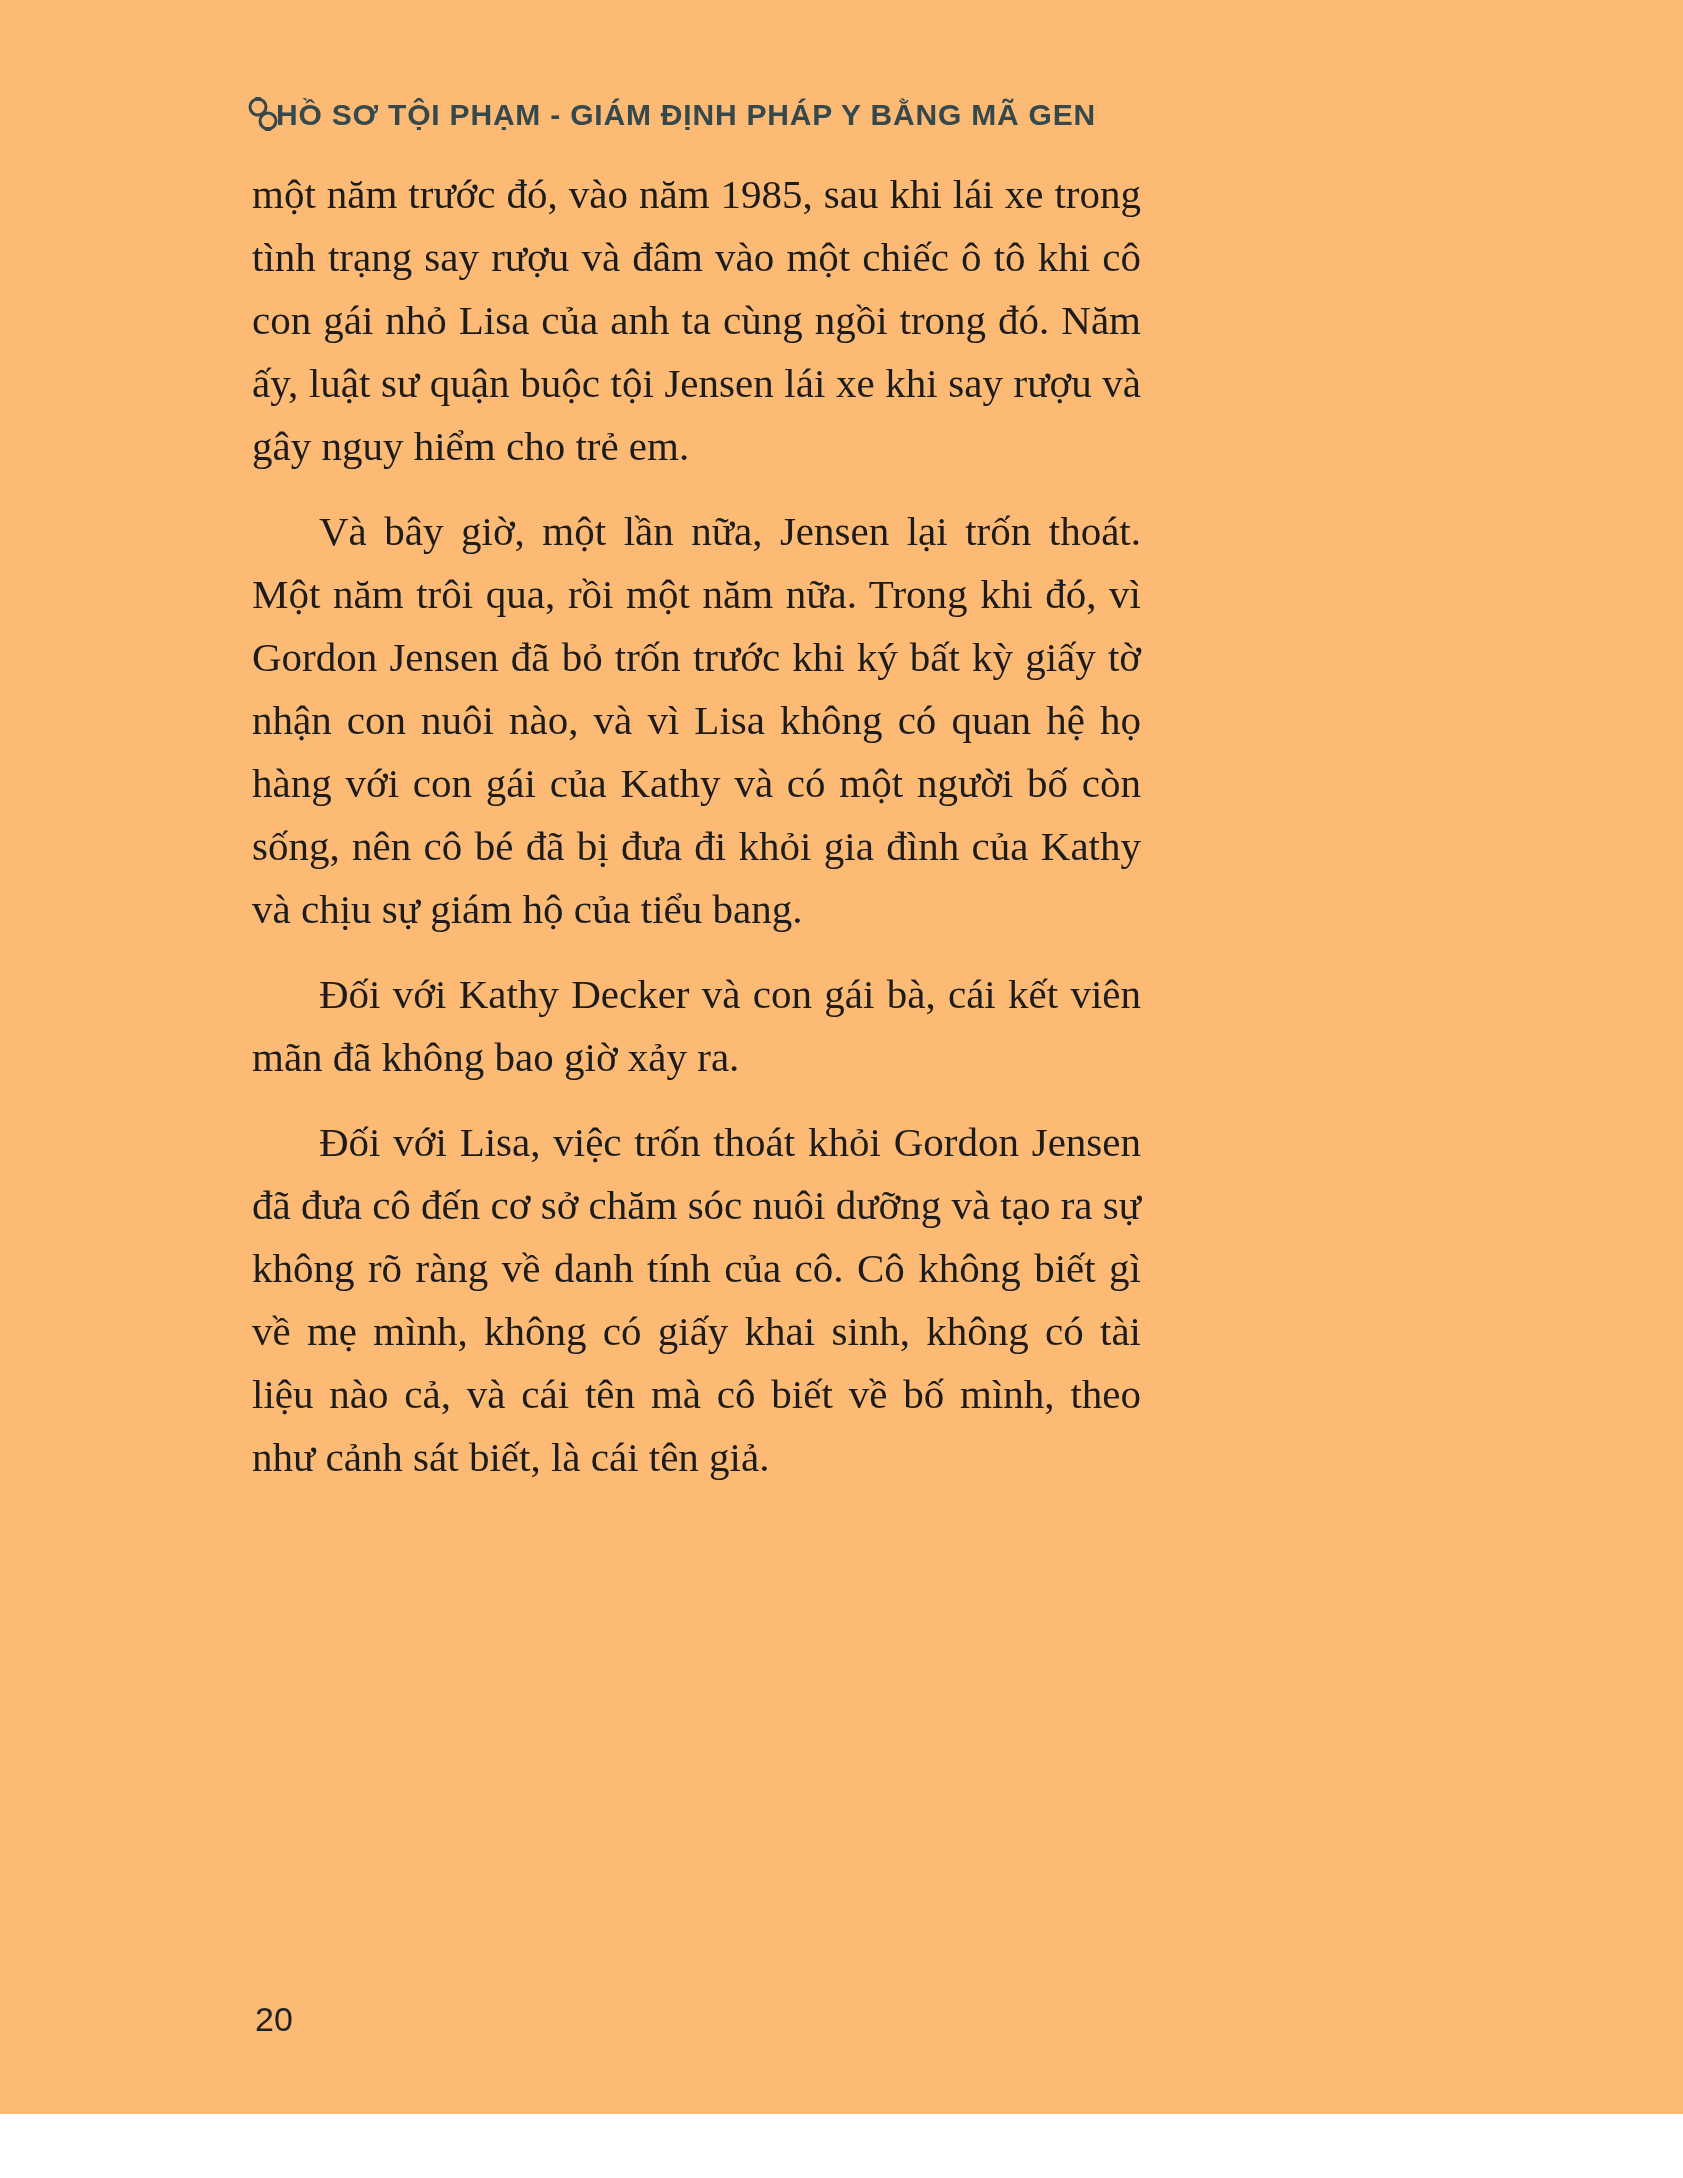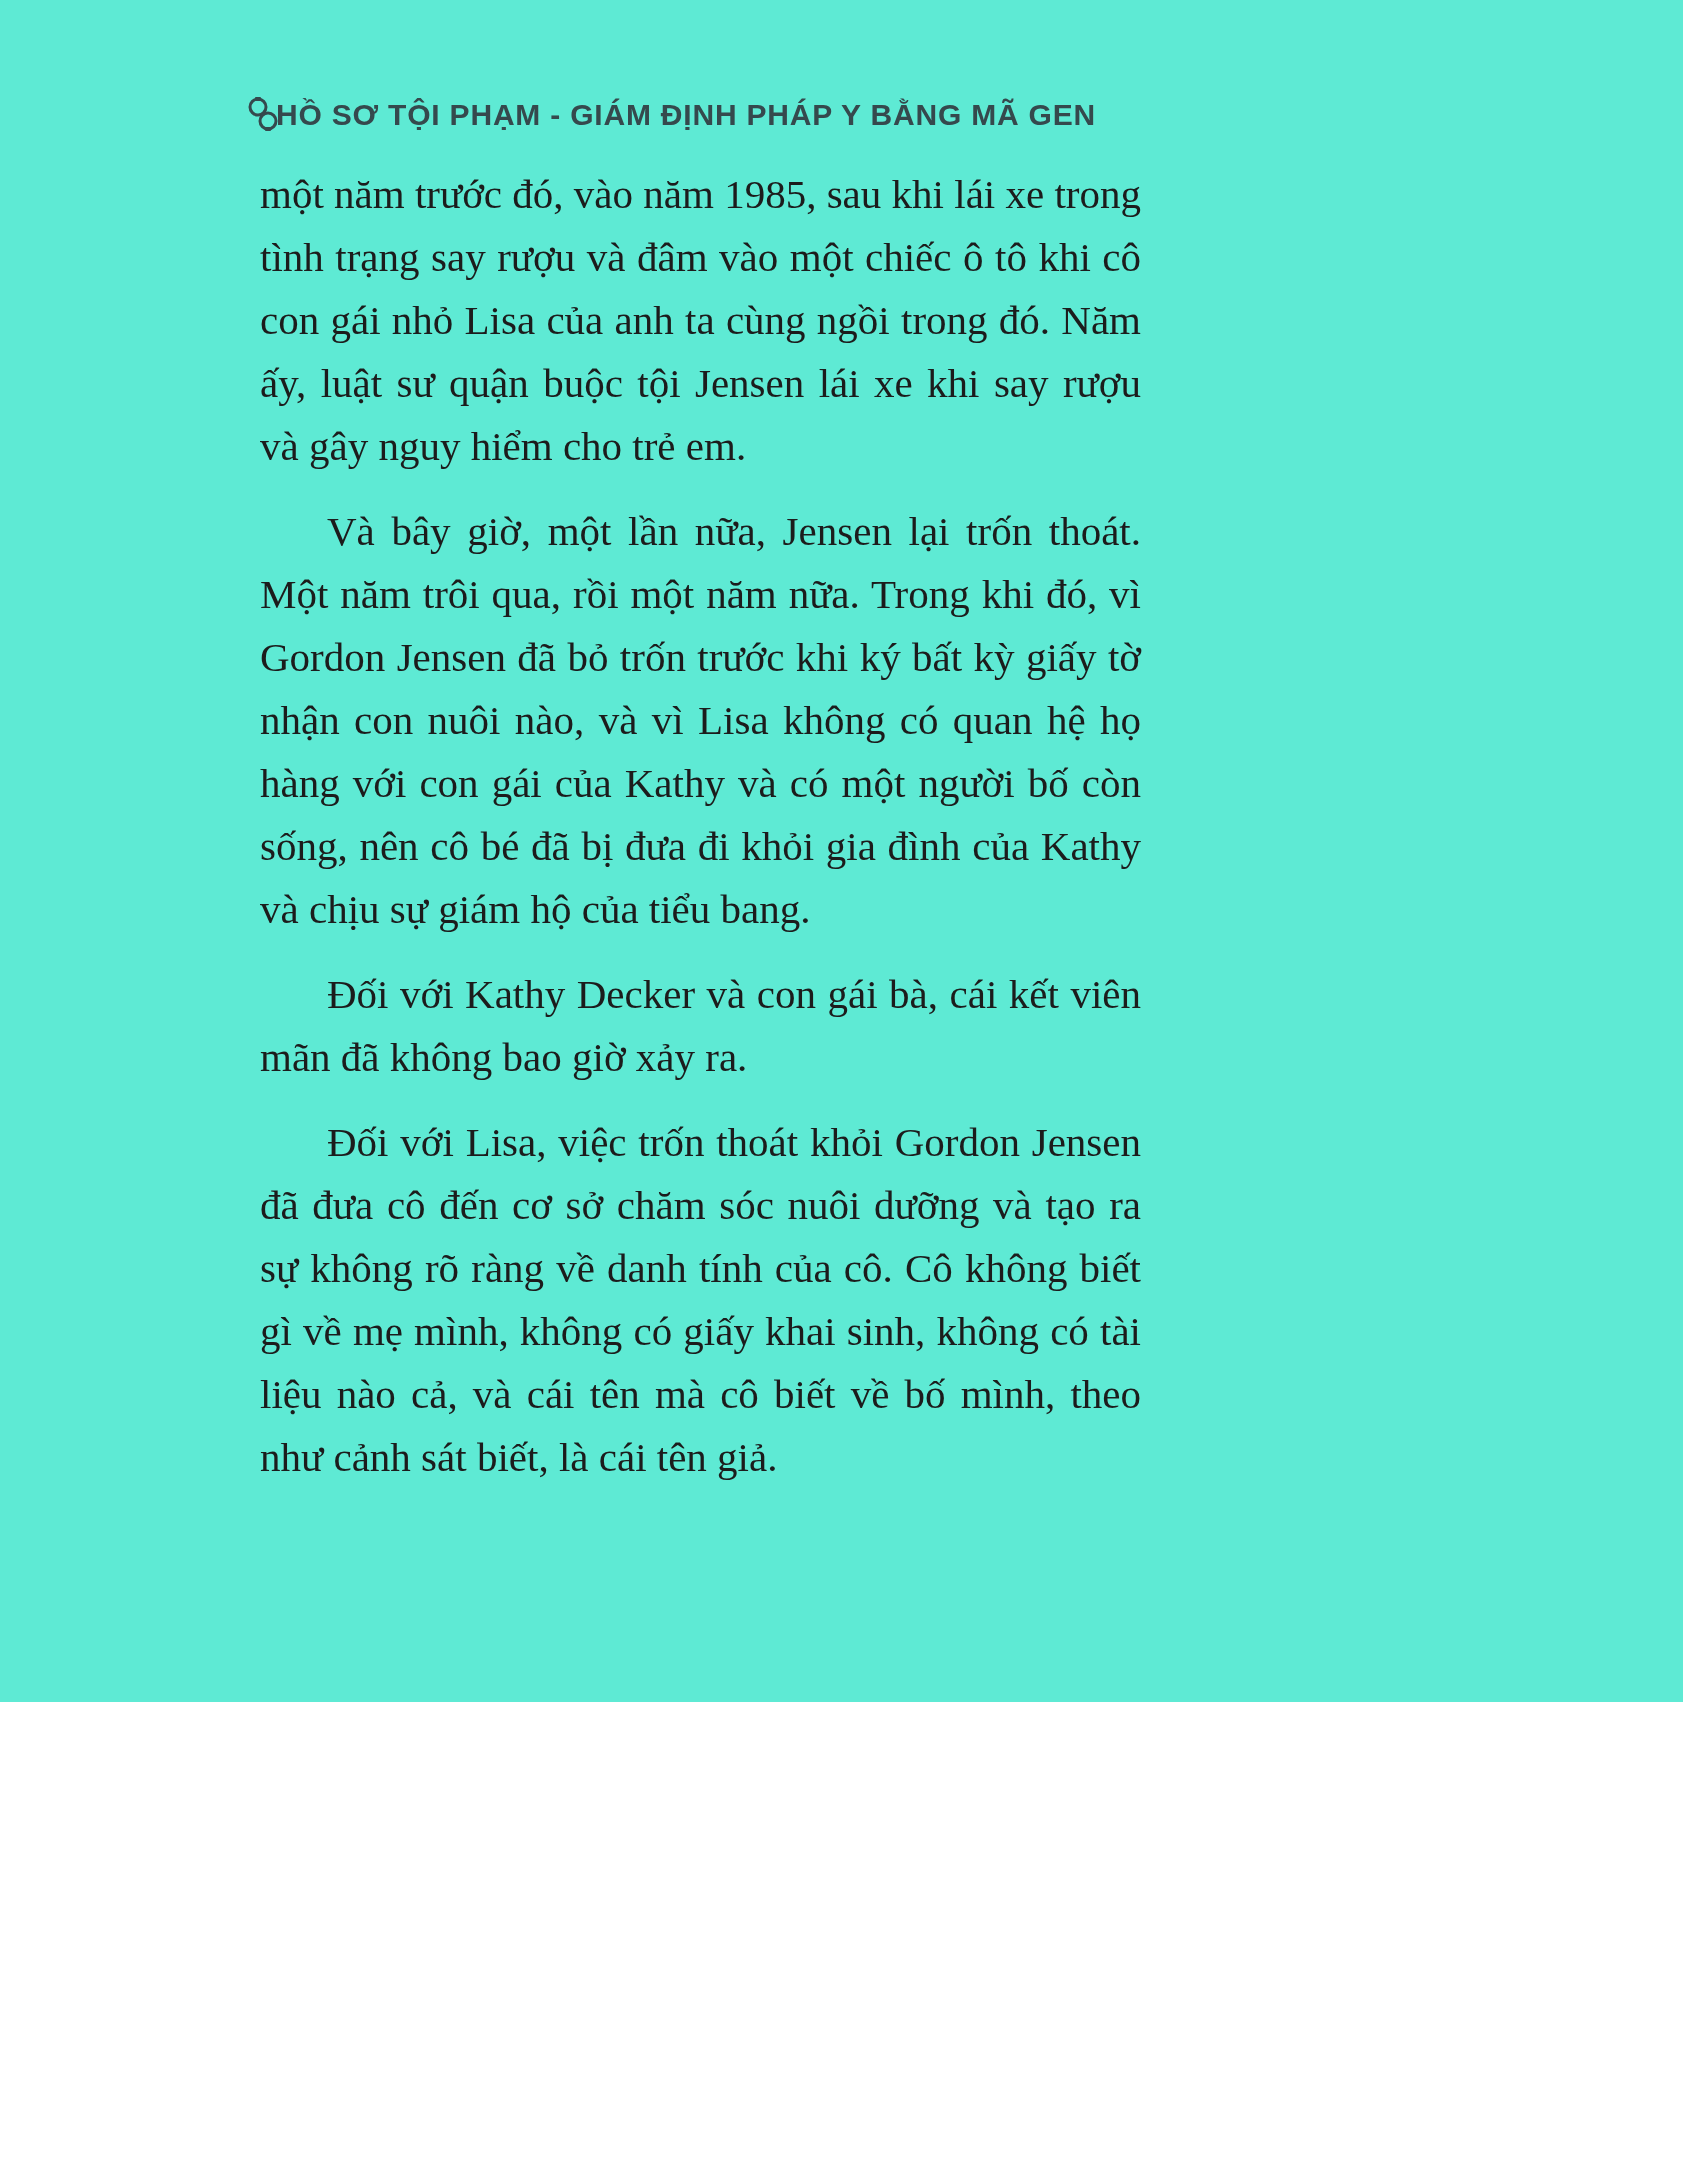--- a/index.html
+++ b/index.html
@@ -3,22 +3,22 @@
 <meta charset="utf-8">
 <style>
   html, body {
     margin: 0;
     padding: 0;
     background: #ffffff;
   }
   .page {
     position: relative;
     width: 1683px;
-    height: 1702px;
-    background: #5eead4;
+    height: 2114px;
+    background: #fdba74;
     overflow: hidden;
   }
   .page-header {
     position: absolute;
     left: 246px;
     top: 95px;
     width: 911px;
     display: flex;
     align-items: center;
     gap: 2px;
@@ -41,21 +41,21 @@
     left: 252px;
     top: 163px;
     width: 889px;
     font-family: "Liberation Serif", serif;
     font-size: 41px;
     line-height: 63px;
     color: #1c1c1c;
     text-align: justify;
   }
   .para {
-    margin: 0 0 22px 8px;
+    margin: 0 0 22px 0;
     text-indent: 67px;
   }
   .para.no-indent {
     text-indent: 0;
   }
   .page-number {
     position: absolute;
     left: 255px;
     top: 2000px;
     font-family: "Liberation Sans", sans-serif;

